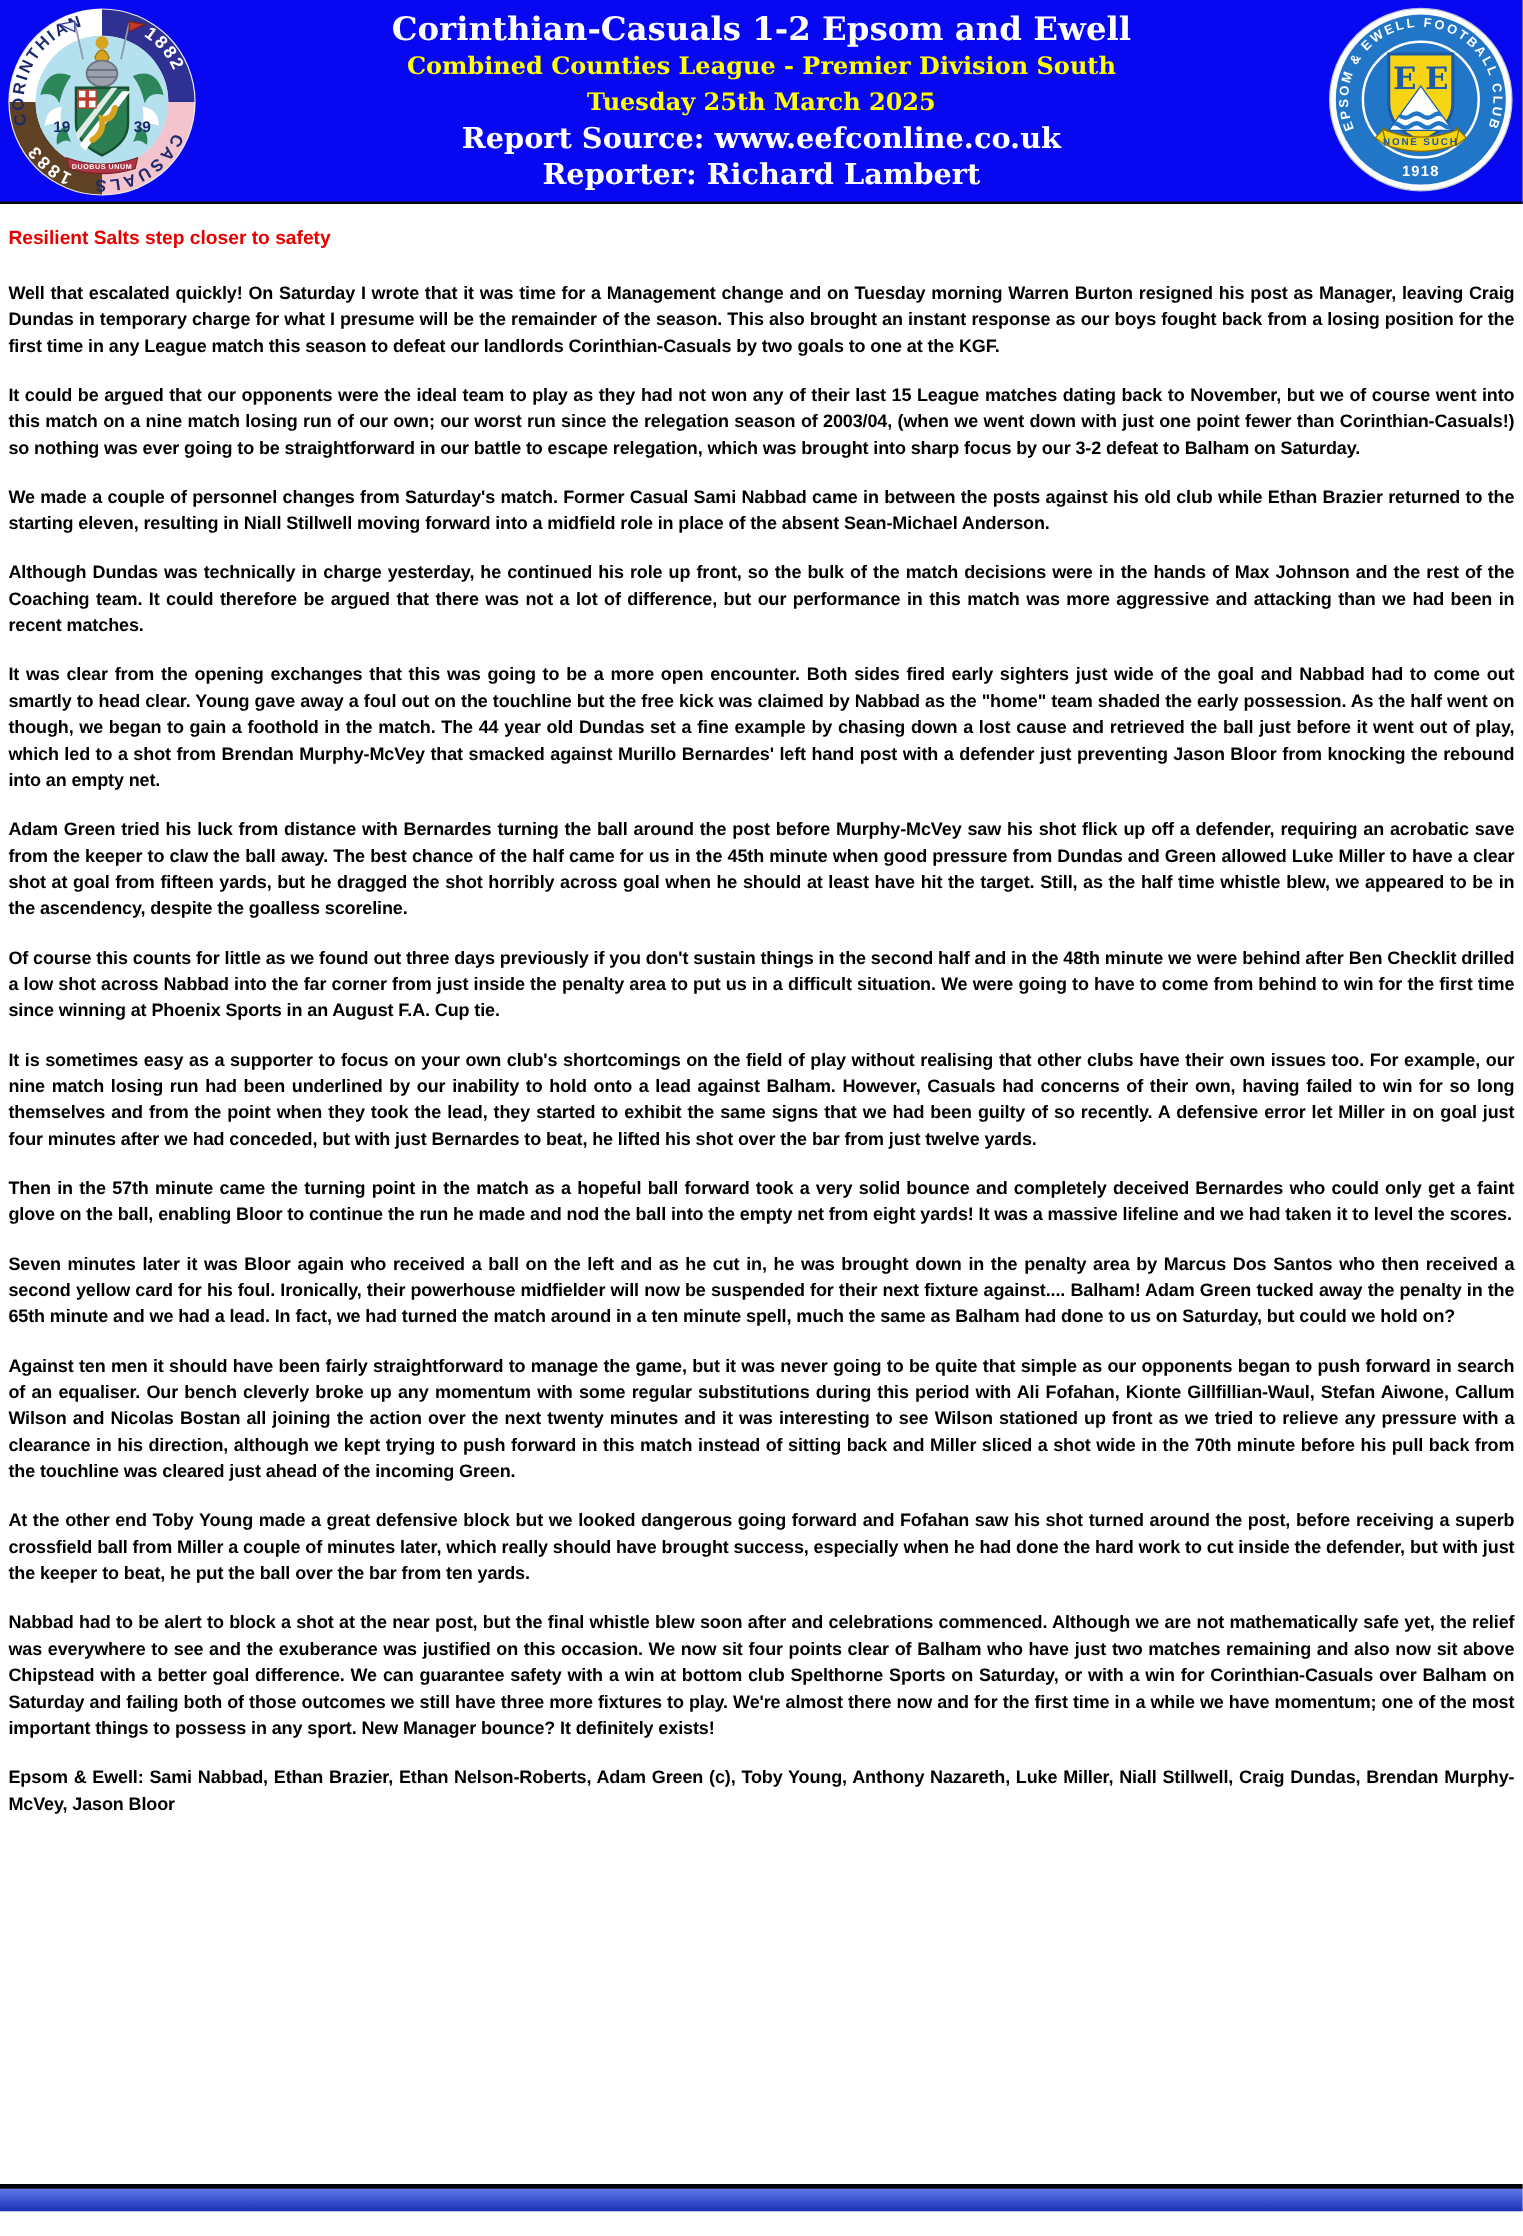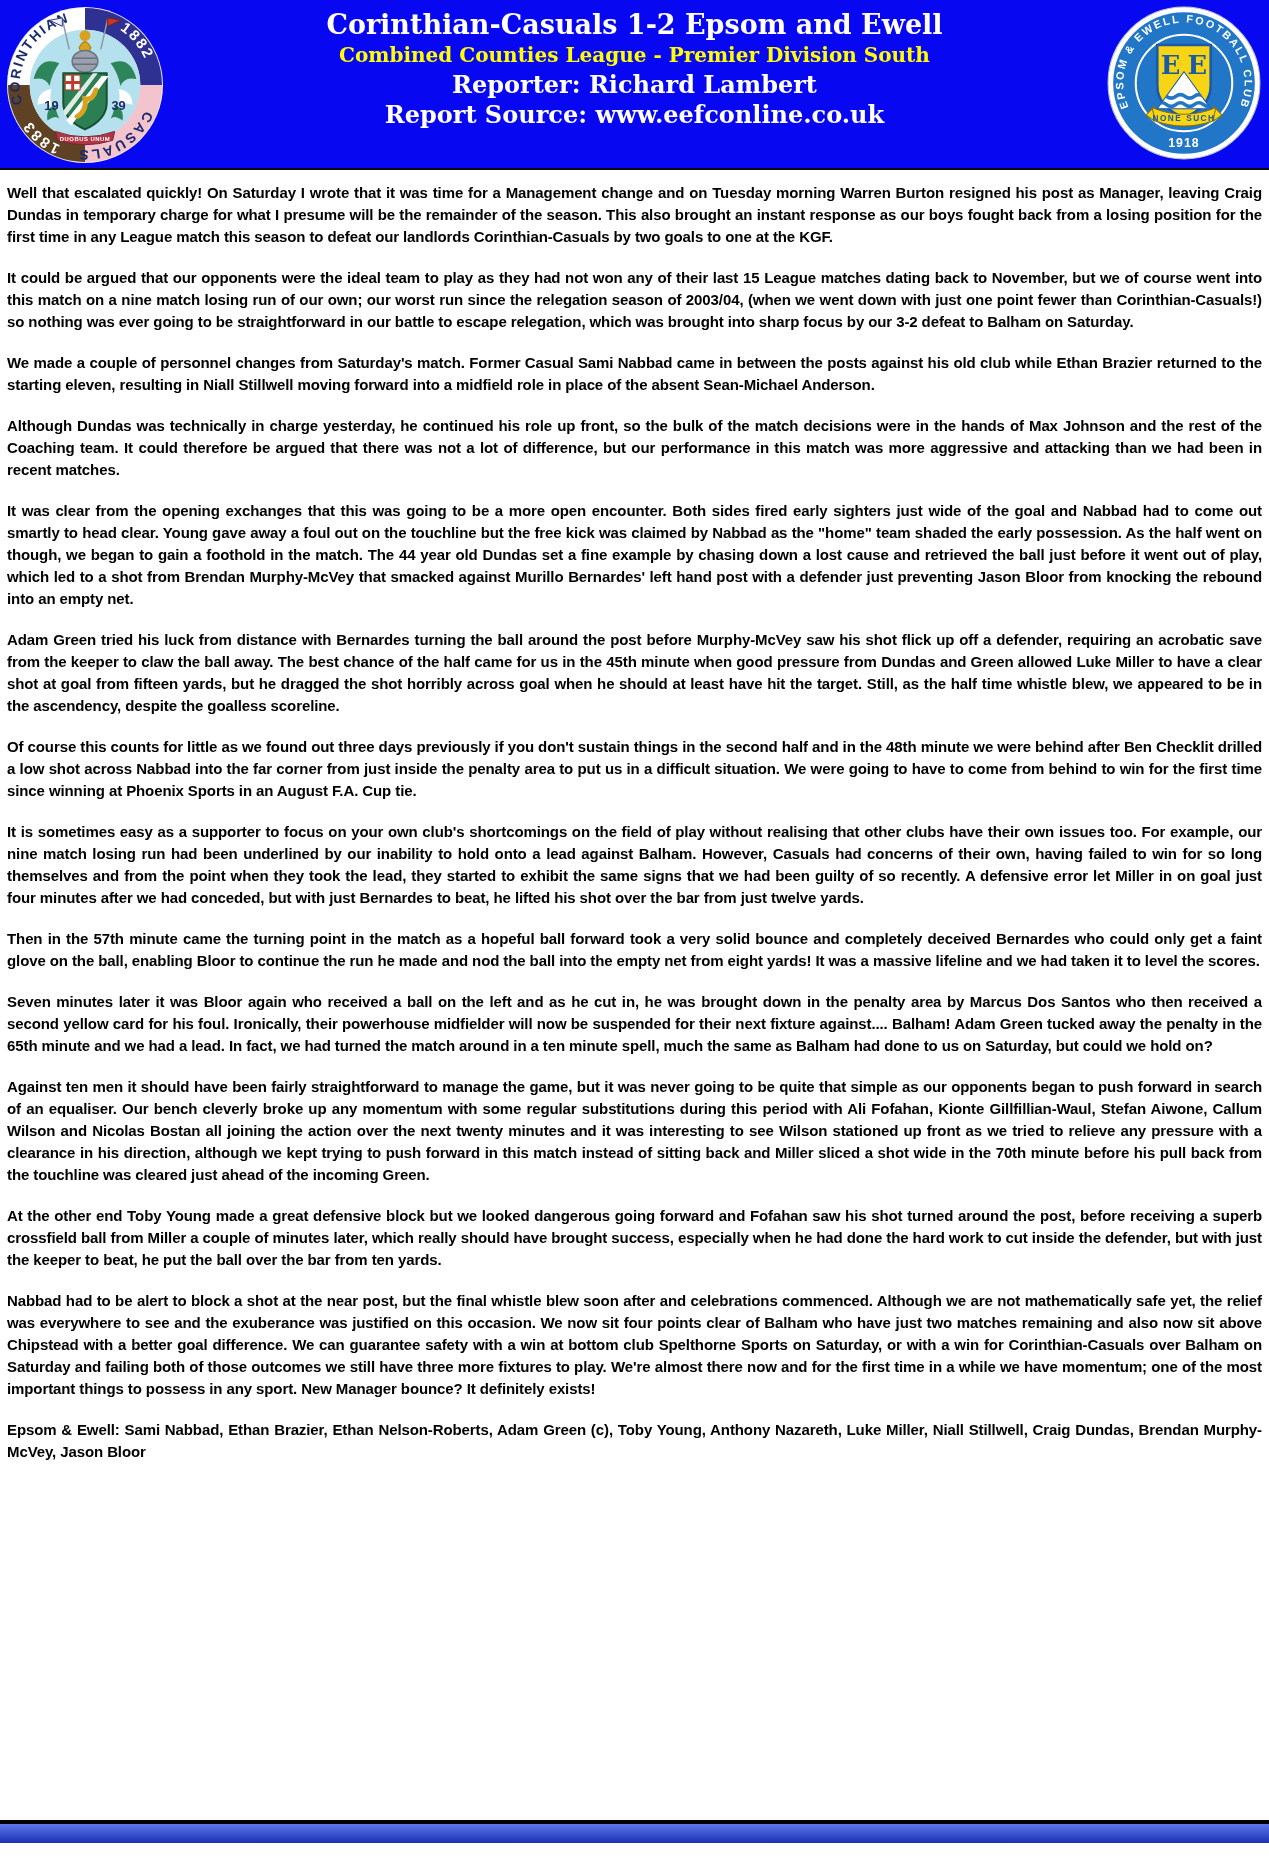--- a/index.html
+++ b/index.html
@@ -95,22 +95,23 @@
           <path d="M50,127 q30,11 60,0 l-2,9 q-28,9 -56,0 Z" fill="#b03545" stroke="#7d1f2e" stroke-width="1"></path>
           <text class="crest-text" x="80" y="136.5" font-size="6" fill="#ffffff" text-anchor="middle" letter-spacing="0.5">DUOBUS UNUM</text>
         </g>
       </svg>
     </div>
 
     
     <div class="banner-text">
       <div class="hline h-title">Corinthian-Casuals 1-2 Epsom and Ewell</div>
       <div class="hline h-league">Combined Counties League - Premier Division South</div>
+      <div class="hline h-date">Tuesday 25th March 2025</div>
+      <div class="hline h-src">Report Source: www.eefconline.co.uk</div>
       <div class="hline h-rep">Reporter: Richard Lambert</div>
-      <div class="hline h-src">Report Source: www.eefconline.co.uk</div>
     </div>
 
     
     <div class="badge badge-right">
       <svg width="154" height="154" viewBox="0 0 150 150">
         <defs>
           <path id="eeArc" d="M45.5,126.1 A59,59 0 1 1 104.5,126.1" fill="none"></path>
           <clipPath id="eeTri">
               <path d="M75,64 L101,100 L49,100 Z"></path>
             </clipPath>
@@ -136,20 +137,21 @@
           <path d="M104,98 l8,8 l-8,6 Z" fill="#f7d414" stroke="#8a6d00" stroke-width="1"></path>
 
           <path d="M44,99 q31,13 62,0 l-3,13 q-28,10 -56,0 Z" fill="#f7d414" stroke="#8a6d00" stroke-width="1"></path>
           <text class="crest-text" x="75" y="112" font-size="8" fill="#1c5aa6" text-anchor="middle" letter-spacing="1.5">NONE SUCH</text>
         </g>
       </svg>
     </div>
   </header>
 
   <main class="report">
+    <h2 class="headline">Resilient Salts step closer to safety</h2>
     <div>
         <p class="para">Well that escalated quickly! On Saturday I wrote that it was time for a Management change and on Tuesday morning Warren Burton resigned his post as Manager, leaving Craig Dundas in temporary charge for what I presume will be the remainder of the season. This also brought an instant response as our boys fought back from a losing position for the first time in any League match this season to defeat our landlords Corinthian-Casuals by two goals to one at the KGF.</p>
         <p class="para">It could be argued that our opponents were the ideal team to play as they had not won any of their last 15 League matches dating back to November, but we of course went into this match on a nine match losing run of our own; our worst run since the relegation season of 2003/04, (when we went down with just one point fewer than Corinthian-Casuals!) so nothing was ever going to be straightforward in our battle to escape relegation, which was brought into sharp focus by our 3-2 defeat to Balham on Saturday.</p>
         <p class="para">We made a couple of personnel changes from Saturday's match. Former Casual Sami Nabbad came in between the posts against his old club while Ethan Brazier returned to the starting eleven, resulting in Niall Stillwell moving forward into a midfield role in place of the absent Sean-Michael Anderson.</p>
         <p class="para">Although Dundas was technically in charge yesterday, he continued his role up front, so the bulk of the match decisions were in the hands of Max Johnson and the rest of the Coaching team. It could therefore be argued that there was not a lot of difference, but our performance in this match was more aggressive and attacking than we had been in recent matches.</p>
         <p class="para">It was clear from the opening exchanges that this was going to be a more open encounter. Both sides fired early sighters just wide of the goal and Nabbad had to come out smartly to head clear. Young gave away a foul out on the touchline but the free kick was claimed by Nabbad as the "home" team shaded the early possession. As the half went on though, we began to gain a foothold in the match. The 44 year old Dundas set a fine example by chasing down a lost cause and retrieved the ball just before it went out of play, which led to a shot from Brendan Murphy-McVey that smacked against Murillo Bernardes' left hand post with a defender just preventing Jason Bloor from knocking the rebound into an empty net.</p>
         <p class="para">Adam Green tried his luck from distance with Bernardes turning the ball around the post before Murphy-McVey saw his shot flick up off a defender, requiring an acrobatic save from the keeper to claw the ball away. The best chance of the half came for us in the 45th minute when good pressure from Dundas and Green allowed Luke Miller to have a clear shot at goal from fifteen yards, but he dragged the shot horribly across goal when he should at least have hit the target. Still, as the half time whistle blew, we appeared to be in the ascendency, despite the goalless scoreline.</p>
         <p class="para">Of course this counts for little as we found out three days previously if you don't sustain things in the second half and in the 48th minute we were behind after Ben Checklit drilled a low shot across Nabbad into the far corner from just inside the penalty area to put us in a difficult situation. We were going to have to come from behind to win for the first time since winning at Phoenix Sports in an August F.A. Cup tie.</p>
         <p class="para">It is sometimes easy as a supporter to focus on your own club's shortcomings on the field of play without realising that other clubs have their own issues too. For example, our nine match losing run had been underlined by our inability to hold onto a lead against Balham. However, Casuals had concerns of their own, having failed to win for so long themselves and from the point when they took the lead, they started to exhibit the same signs that we had been guilty of so recently. A defensive error let Miller in on goal just four minutes after we had conceded, but with just Bernardes to beat, he lifted his shot over the bar from just twelve yards.</p>
         <p class="para">Then in the 57th minute came the turning point in the match as a hopeful ball forward took a very solid bounce and completely deceived Bernardes who could only get a faint glove on the ball, enabling Bloor to continue the run he made and nod the ball into the empty net from eight yards! It was a massive lifeline and we had taken it to level the scores.</p>

